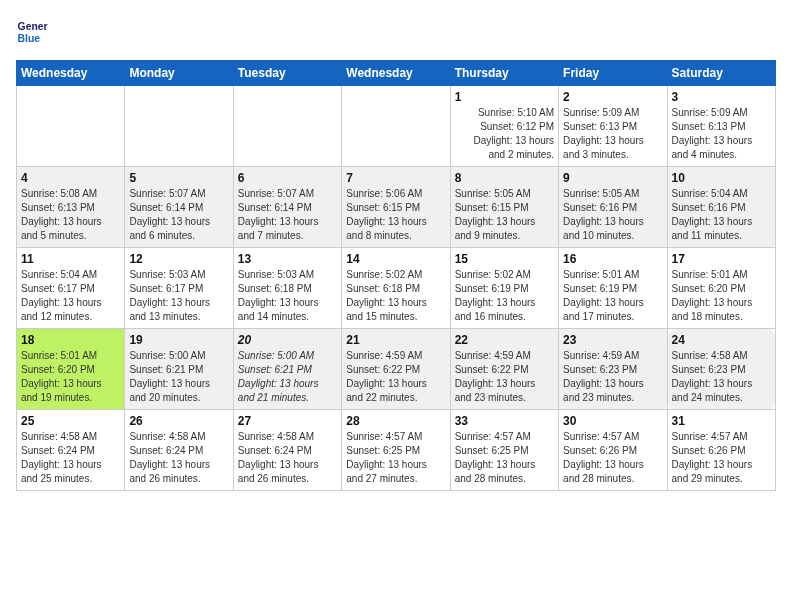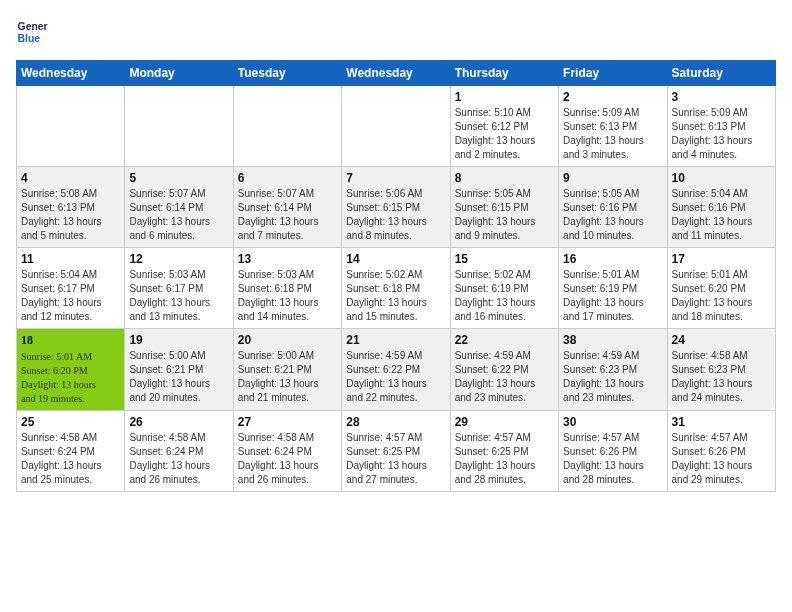--- a/index.html
+++ b/index.html
@@ -107,21 +107,21 @@
       </tr>
   </thead>
   <tbody id="calendar-body">
   <tr>
         <td class="empty-cell"></td>
         <td class="empty-cell"></td>
         <td class="empty-cell"></td>
         <td class="empty-cell"></td>
         <td>
           <div class="day-number">1</div>
-          <div class="day-info" style="white-space: pre-line;">Sunrise: 5:10 AM
+          <div class="day-info" style="white-space: pre-line; text-align: right;">Sunrise: 5:10 AM
 Sunset: 6:12 PM
 Daylight: 13 hours
 and 2 minutes.</div>
         </td>
         <td>
           <div class="day-number">2</div>
           <div class="day-info" style="white-space: pre-line;">Sunrise: 5:09 AM
 Sunset: 6:13 PM
 Daylight: 13 hours
 and 3 minutes.</div>
@@ -230,35 +230,35 @@
         </td>
         <td>
           <div class="day-number">17</div>
           <div class="day-info" style="white-space: pre-line;">Sunrise: 5:01 AM
 Sunset: 6:20 PM
 Daylight: 13 hours
 and 18 minutes.</div>
         </td>
       </tr>
       <tr>
-        <td style="background: #84cc16; font-family: Liberation Serif, serif;">
+        <td style="background: #bef264;">
           <div class="day-number">18</div>
           <div class="day-info" style="white-space: pre-line;">Sunrise: 5:01 AM
 Sunset: 6:20 PM
 Daylight: 13 hours
 and 19 minutes.</div>
         </td>
         <td style="background: rgb(240, 240, 240); margin-left: 40px;">
           <div class="day-number">19</div>
           <div class="day-info" style="white-space: pre-line;">Sunrise: 5:00 AM
 Sunset: 6:21 PM
 Daylight: 13 hours
 and 20 minutes.</div>
         </td>
-        <td style="background: rgb(240, 240, 240);">
+        <td style="background: rgb(240, 240, 240); font-style: italic;">
           <div class="day-number">20</div>
           <div class="day-info" style="white-space: pre-line;">Sunrise: 5:00 AM
 Sunset: 6:21 PM
 Daylight: 13 hours
 and 21 minutes.</div>
         </td>
         <td style="background: rgb(240, 240, 240);">
           <div class="day-number">21</div>
           <div class="day-info" style="white-space: pre-line;">Sunrise: 4:59 AM
 Sunset: 6:22 PM
@@ -266,21 +266,21 @@
 and 22 minutes.</div>
         </td>
         <td style="background: rgb(240, 240, 240); margin-top: 29px;">
           <div class="day-number">22</div>
           <div class="day-info" style="white-space: pre-line;">Sunrise: 4:59 AM
 Sunset: 6:22 PM
 Daylight: 13 hours
 and 23 minutes.</div>
         </td>
         <td style="background: rgb(240, 240, 240);">
-          <div class="day-number">38</div>
+          <div class="day-number">23</div>
           <div class="day-info" style="white-space: pre-line;">Sunrise: 4:59 AM
 Sunset: 6:23 PM
 Daylight: 13 hours
 and 23 minutes.</div>
         </td>
         <td style="background: rgb(240, 240, 240); border-radius: 10px;">
           <div class="day-number">24</div>
           <div class="day-info" style="white-space: pre-line;">Sunrise: 4:58 AM
 Sunset: 6:23 PM
 Daylight: 13 hours
@@ -310,21 +310,21 @@
 and 26 minutes.</div>
         </td>
         <td>
           <div class="day-number">28</div>
           <div class="day-info" style="white-space: pre-line;">Sunrise: 4:57 AM
 Sunset: 6:25 PM
 Daylight: 13 hours
 and 27 minutes.</div>
         </td>
         <td>
-          <div class="day-number">29</div>
+          <div class="day-number">33</div>
           <div class="day-info" style="white-space: pre-line;">Sunrise: 4:57 AM
 Sunset: 6:25 PM
 Daylight: 13 hours
 and 28 minutes.</div>
         </td>
         <td>
           <div class="day-number">30</div>
           <div class="day-info" style="white-space: pre-line;">Sunrise: 4:57 AM
 Sunset: 6:26 PM
 Daylight: 13 hours

